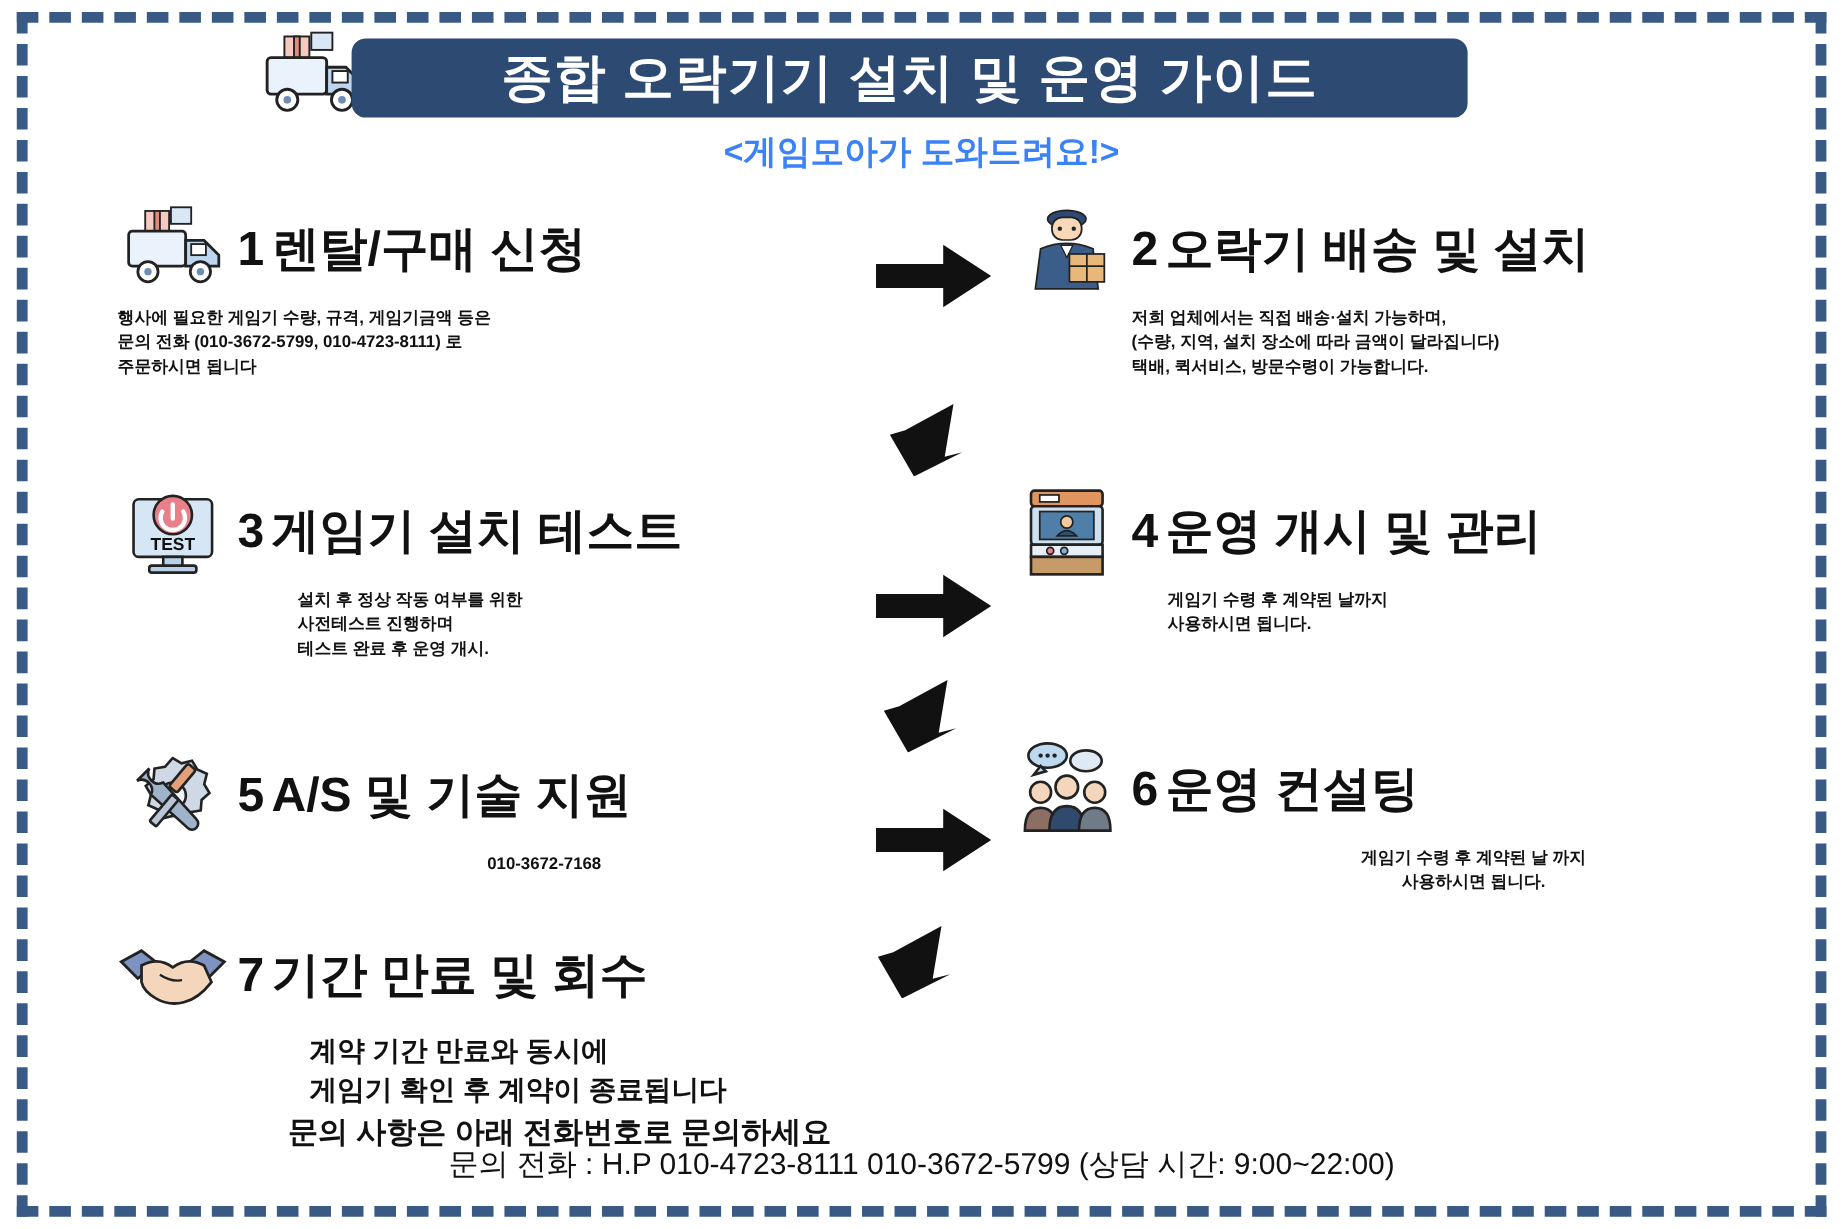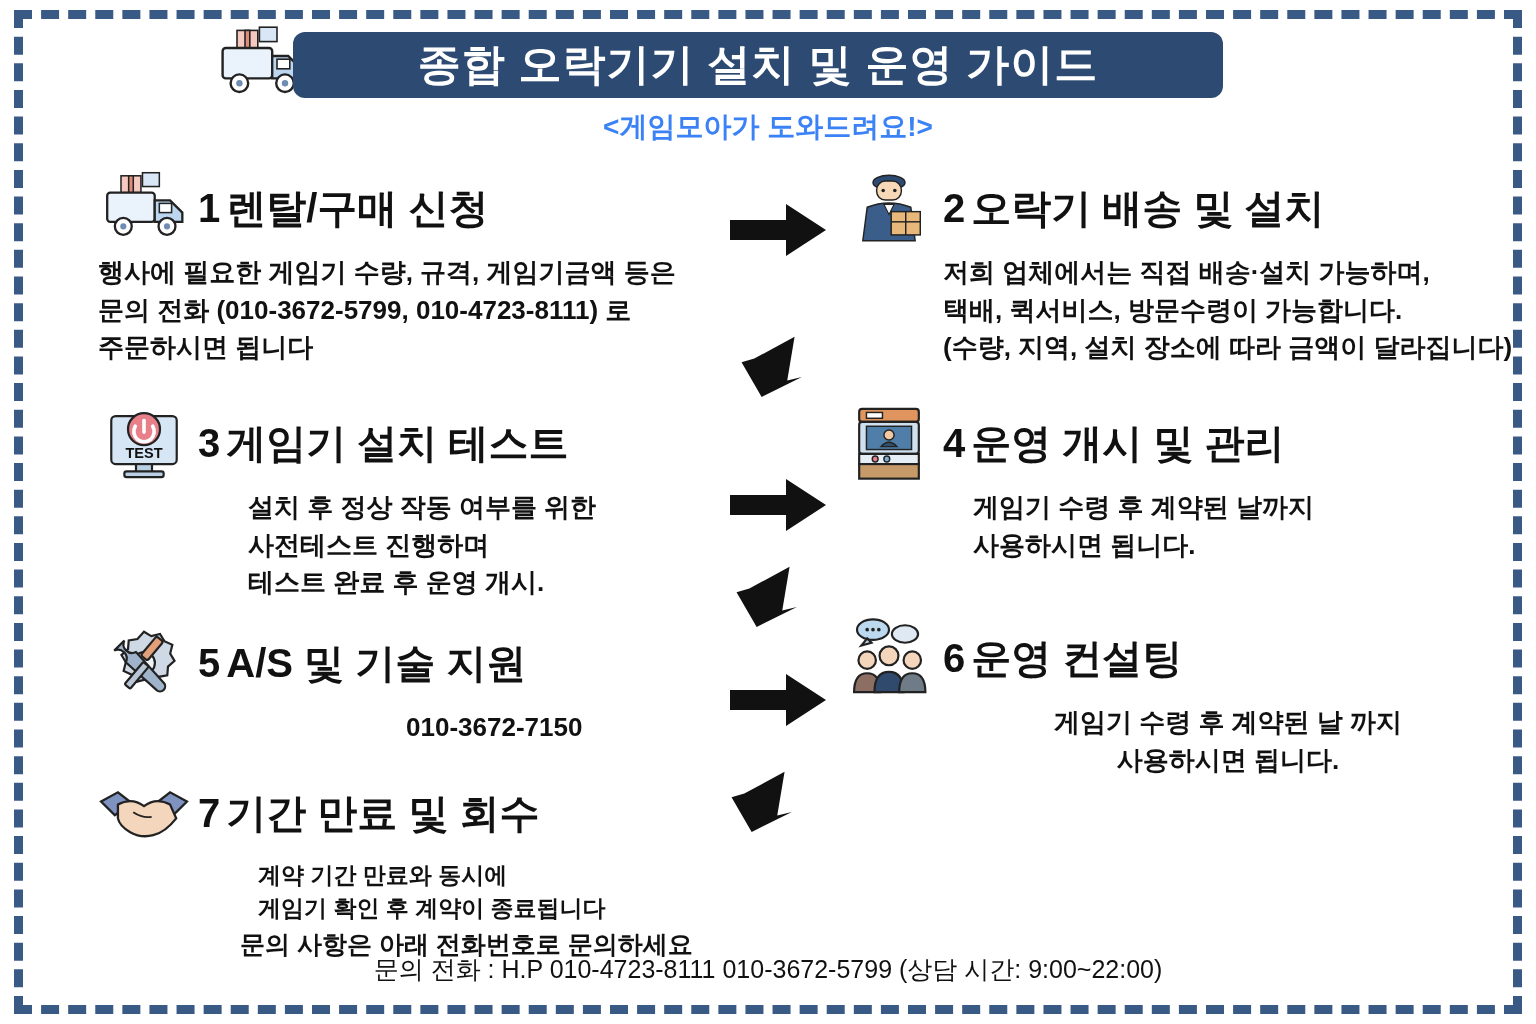--- a/index.html
+++ b/index.html
@@ -108,21 +108,21 @@
     font-weight: bold;
     color: #111;
     white-space: nowrap;
     line-height: 1.1;
   }
   .step-num {
     font-weight: bold;
     margin-right: 6px;
   }
   .step-body {
-    font-size: 26px;
+    font-size: 14px;
     font-weight: bold;
     color: #111;
     line-height: 1.45;
     margin-top: 6px;
   }
   .step-body div { white-space: nowrap; }
 
   .arrow {
     position: absolute;
     width: 100px;
@@ -213,22 +213,22 @@
             <rect x="58" y="60" width="40" height="32" fill="#e8b87a" stroke="#222" stroke-width="2"></rect>
             <path d="M58 74 h40" stroke="#222" stroke-width="2"></path>
             <path d="M78 60 v32" stroke="#222" stroke-width="2"></path>
           </svg>
           <div class="step-title">
             <span class="step-num">2</span><span>오락기 배송 및 설치</span>
           </div>
         </div>
         <div class="step-body" style="margin-left:100px;">
           <div>저희 업체에서는 직접 배송·설치 가능하며,</div>
+          <div>(수량, 지역,  설치 장소에 따라 금액이 달라집니다)</div>
           <div>택배, 퀵서비스, 방문수령이 가능합니다.</div>
-          <div>(수량, 지역,  설치 장소에 따라 금액이 달라집니다)</div>
         </div>
       </div>
 
       <svg class="arrow" style="left:670px; top:165px;" viewBox="0 0 100 70">
         <path d="M96 4 l-8 48 l16 -4 l-44 22 l-22 -38 l14 -4 z" fill="#111" transform="translate(-6,0)"></path>
       </svg>
 
       <div class="step" style="left:60px; top:235px; width:640px;">
         <div class="step-head">
           <svg class="step-icon" viewBox="0 0 110 110">
@@ -290,21 +290,21 @@
             <circle cx="55" cy="55" r="15" fill="#eef3f8" stroke="#222" stroke-width="3"></circle>
             <path d="M22 18 a12 12 0 0 0 16 16 l38 42 a7 7 0 0 1 -10 10 l-42 -38 a12 12 0 0 0 -16 -16z" fill="#9fb4ca" stroke="#222" stroke-width="3" transform="translate(6,6) rotate(0 55 55)"></path>
             <rect x="60" y="18" width="12" height="34" rx="3" fill="#e2a07a" stroke="#222" stroke-width="3" transform="rotate(40 66 35)"></rect>
             <rect x="40" y="52" width="10" height="40" rx="2" fill="#b9c6d6" stroke="#222" stroke-width="3" transform="rotate(40 45 72)"></rect>
           </svg>
           <div class="step-title">
             <span class="step-num">5</span><span>A/S 및 기술 지원</span>
           </div>
         </div>
         <div class="step-body" style="margin-left:160px;">
-          <div style="margin-left:148px;">010-3672-7150</div>
+          <div style="margin-left:148px;">010-3672-7168</div>
         </div>
       </div>
 
       <svg class="arrow" style="left:690px; top:500px;" viewBox="0 0 100 60">
         <path d="M2 20 h56 v-16 l40 26 -40 26 v-16 h-56 z" fill="#111"></path>
       </svg>
 
       <div class="step" style="left:805px; top:450px; width:640px;text-align:center;">
         <div class="step-head">
           <svg class="step-icon" viewBox="0 0 120 110">

